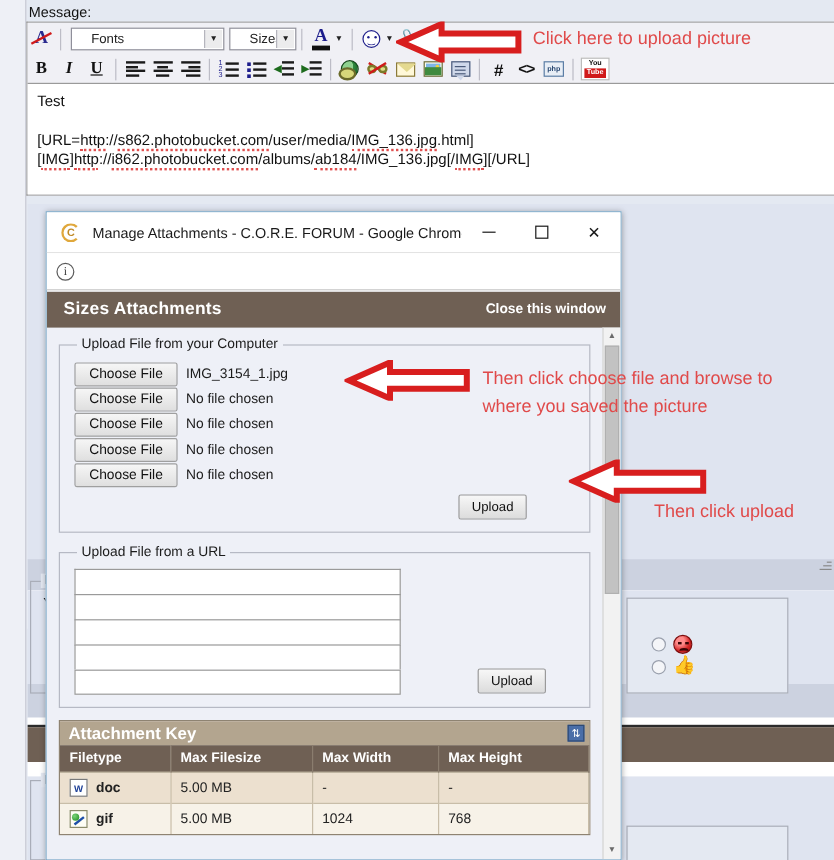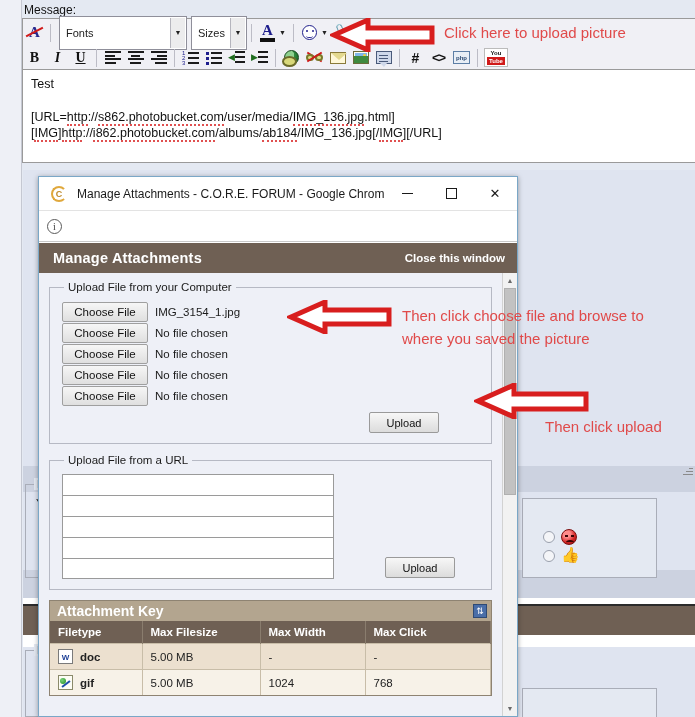--- a/index.html
+++ b/index.html
@@ -49,23 +49,23 @@
     display: flex; align-items: center; justify-content: center;
     font-size: 12px; color: #111; margin: 0 1px;
     background: transparent; border: 1px solid transparent;
     cursor: pointer; user-select: none;
   }
   .tb-sep {
     width: 1px; height: 18px; background: #bcbcc6;
     margin: 0 4px; flex: 0 0 1px;
   }
   .tb-select {
-    height: 34px; background: #fff; border: 1px solid #8f8f9a;
+    height: 19px; background: #fff; border: 1px solid #8f8f9a;
     display: flex; align-items: center; font-size: 11px; color: #222;
-    padding-left: 6px; margin-left: 4px; position: relative;
+    padding-left: 16px; margin-left: 4px; position: relative;
   }
   .tb-select .caret {
     position: absolute; right: 1px; top: 1px; bottom: 1px; width: 15px;
     background: #ececed; border-left: 1px solid #b5b5bd;
     display: flex; align-items: center; justify-content: center;
   }
   .tb-select.fonts { width: 128px; }
   .tb-select.sizes { width: 56px; }
   .caret-glyph { font-size: 7px; color: #222; line-height: 1; }
   .mini-caret { font-size: 7px; color: #222; margin: 0 3px 0 0; cursor: pointer; }
@@ -274,21 +274,21 @@
   }
   .file-row { display: flex; align-items: center; height: 21px; margin-bottom: 0px; }
   .choose-btn {
     width: 86px; height: 20px; font-size: 11.5px; color: #111;
     background: linear-gradient(#f6f6f6, #dfdfdf);
     border: 1px solid #9f9f9f; border-radius: 2px;
     display: flex; align-items: center; justify-content: center; cursor: pointer;
   }
   .file-name { margin-left: 7px; font-size: 11.5px; color: #1b1b1b; white-space: nowrap; }
   .upload-btn {
-    width: 70px; height: 21px; font-size: 11px; color: #111;
+    width: 57px; height: 21px; font-size: 11px; color: #111;
     background: linear-gradient(#f7f7f7, #dcdcdc);
     border: 1px solid #9a9a9a; border-radius: 2px;
     display: flex; align-items: center; justify-content: center; cursor: pointer;
   }
   .upload-row { display: flex; justify-content: flex-end; margin-top: 6px; padding-right: 42px; }
   .url-inputs { width: 272px; }
   .url-input {
     width: 100%; height: 21px; background: #ffffff; border: 1px solid #9a9a9a;
     border-bottom: none; display: block;
   }
@@ -578,21 +578,21 @@
       </div>
     <div class="win-btn">✕</div>
   </div>
 
   <div id="chrome-urlbar">
     <div id="info-icon">i</div>
   </div>
 
   <div id="vb-page">
     <div id="vb-header">
-      <span class="ttl">Manage Attachments</span>
+      <span class="ttl">Sizes Attachments</span>
       <span class="close-link">Close this window</span>
     </div>
 
     <div id="vb-body">
 
       <fieldset class="vb-fs">
         <legend>Upload File from your Computer</legend>
 
         <div class="file-row">
           <div class="choose-btn">Choose File</div>
@@ -638,21 +638,21 @@
         <div class="cap">
           <span class="t">Attachment Key</span>
           <span class="collapse">⇅</span>
         </div>
         <table>
           <thead>
             <tr>
               <th style="width:92px">Filetype</th>
               <th style="width:118px">Max Filesize</th>
               <th style="width:105px">Max Width</th>
-              <th>Max Click</th>
+              <th>Max Height</th>
             </tr>
           </thead>
           <tbody>
             <tr class="even">
               <td>
                   <span class="ft-cell">
                     <span class="ft-ico-word">W</span>
                     <span>doc</span>
                   </span>
                 </td>

